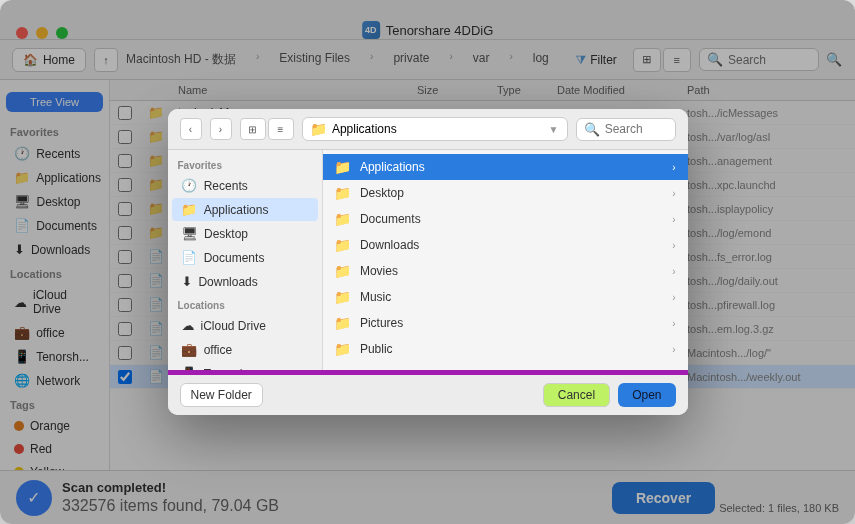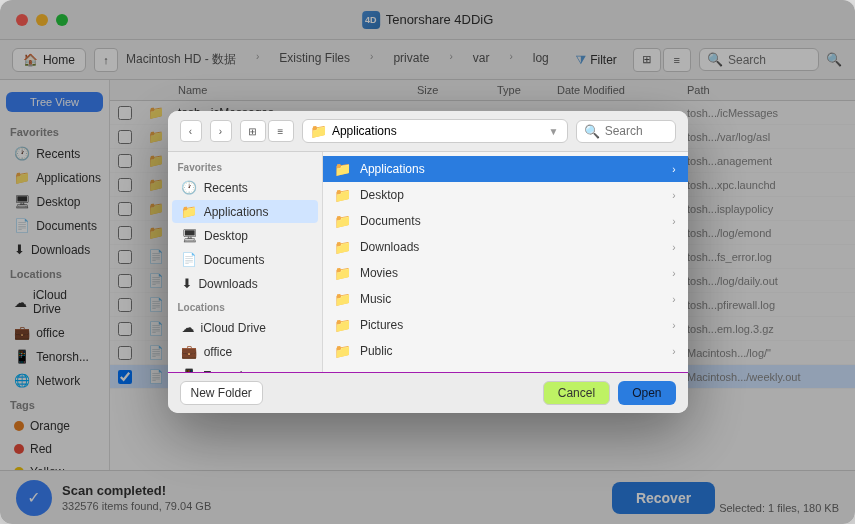--- a/index.html
+++ b/index.html
@@ -22,21 +22,21 @@
       display: flex;
       flex-direction: column;
       position: relative;
     }
 
     
     .title-bar {
       background: #ececec;
       height: 40px;
       display: flex;
-      align-items: center;
+      align-items: flex-end;
       padding: 0 16px;
       border-bottom: 1px solid #d0d0d0;
       flex-shrink: 0;
       position: relative;
     }
     .window-controls {
       display: flex;
       gap: 8px;
     }
     .traffic-light {
@@ -344,21 +344,21 @@
       font-size: 12px;
       color: #333;
     }
     .dialog-file-item.selected { background: #2a7cdf; color: white; }
     .dialog-file-icon { font-size: 14px; }
     .dialog-file-arrow { margin-left: auto; color: #999; font-size: 10px; }
     .dialog-file-item.selected .dialog-file-arrow { color: white; }
 
     .dialog-footer {
       background: #ececec;
-      border-top: 1px solid #a21caf;
+      border-top: 5px solid #a21caf;
       padding: 8px 12px;
       display: flex;
       align-items: center;
       justify-content: space-between;
     }
     .new-folder-btn {
       font-size: 12px;
       color: #333;
       background: #fff;
       border: 1px solid #ccc;
@@ -447,21 +447,21 @@
       background: #3b82f6;
       border-radius: 50%;
       display: flex;
       align-items: center;
       justify-content: center;
       color: white;
       font-size: 16px;
     }
     .scan-info {}
     .scan-title { font-size: 13px; font-weight: 600; color: #333; }
-    .scan-sub { font-size: 11px; color: #666; margin-top: 2px; }
+    .scan-sub { font-size: 16px; color: #666; margin-top: 2px; }
     .bottom-right {
       display: flex;
       flex-direction: row;
       align-items: flex-end;
       gap: 4px;
     }
     .recover-btn {
       background: #2a7cdf;
       color: white;
       border: none;

